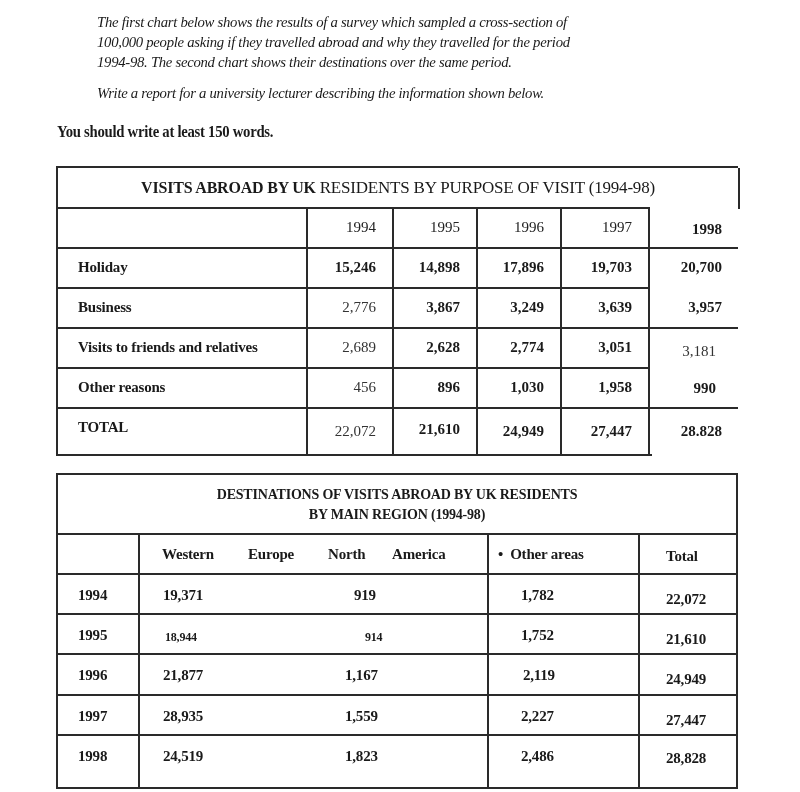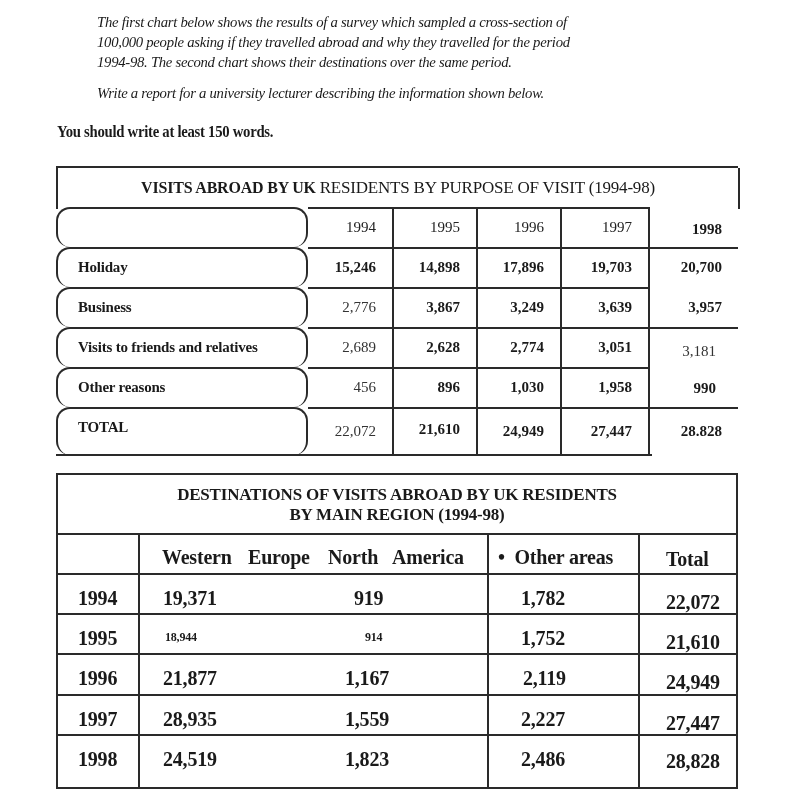--- a/index.html
+++ b/index.html
@@ -19,41 +19,41 @@
                    border: 2px solid #2a2a2a; border-bottom: none; border-right: none; }
   .t1 .title-box .rb { position: absolute; right: -2px; top: 0; width: 2px; height: 41px; background: #2a2a2a; }
   .t1 .title { position: absolute; left: 0; right: 0; top: 10px; text-align: center; font-size: 16px; font-weight: bold;
                letter-spacing: -0.2px; }
   .t1 .title .a { font-weight: bold; font-family: Liberation Serif, serif; }
   .t1 .title .b { font-weight: normal; font-size: 17px; }
   .t1 .grid { position: absolute; left: 0; top: 41px; }
   .t1 .row { position: absolute; left: 0; height: 40px; }
   .t1 .cell { position: absolute; top: 0; height: 40px; box-sizing: border-box; font-size: 15px; }
   .t1 .lbl { left: 0; width: 252px; border-left: 2px solid #2a2a2a; border-right: 2px solid #2a2a2a;
-             border-top: 2px solid #2a2a2a; padding-left: 20px; line-height: 36px; font-weight: bold; letter-spacing: -0.2px; border-radius: 14px; }
+             border-top: 2px solid #2a2a2a; padding-left: 20px; line-height: 36px; font-weight: bold; letter-spacing: -0.2px; }
   .t1 .num { border-right: 2px solid #2a2a2a; border-top: 2px solid #2a2a2a; text-align: right; padding-right: 16px;
              line-height: 36px; }
   .t1 .c0 { left: 252px; width: 86px; }
   .t1 .c1 { left: 338px; width: 84px; }
   .t1 .c2 { left: 422px; width: 84px; }
   .t1 .c3 { left: 506px; width: 88px; }
   .t1 .c4 { left: 594px; width: 88px; border-right: none; }
   .t1 .c4.topline { border-top: 2px solid #2a2a2a; }
   .t1 .c4.notop { border-top: none; }
   .t1 .bottom { position: absolute; left: 0; top: 288px; width: 596px; height: 2px; background: #2a2a2a; }
   .bold { font-weight: bold; }
   .norm { font-weight: normal; color: #333; }
 
   
   .t2 { position: absolute; left: 56px; top: 473px; width: 682px; height: 316px; border: 2px solid #2a2a2a; box-sizing: border-box; }
-  .t2 .title { position: absolute; left: 0; right: 0; top: 10px; height: 50px; text-align: center; font-size: 17px;
+  .t2 .title { position: absolute; left: 0; right: 0; top: 10px; height: 50px; text-align: center; font-size: 14px;
                font-weight: bold; line-height: 20px; letter-spacing: -0.2px; }
   .t2 .hline { position: absolute; left: 0; right: 0; height: 2px; background: #2a2a2a; }
   .t2 .vline { position: absolute; width: 2px; background: #2a2a2a; }
-  .t2 .txt { position: absolute; font-size: 20px; font-weight: bold; letter-spacing: -0.2px; white-space: pre; }
+  .t2 .txt { position: absolute; font-size: 15px; font-weight: bold; letter-spacing: -0.2px; white-space: pre; }
   .t2 .head { top: 71px; }
   .t2 .small { font-size: 12px; }
 </style>
 </head>
 <body>
 
 <div class="intro">
   <p>The first chart below shows the results of a survey which sampled a cross-section of</p>
   <p>100,000 people asking if they travelled abroad and why they travelled for the period</p>
   <p>1994-98.  The second chart shows their destinations over the same period.</p>

